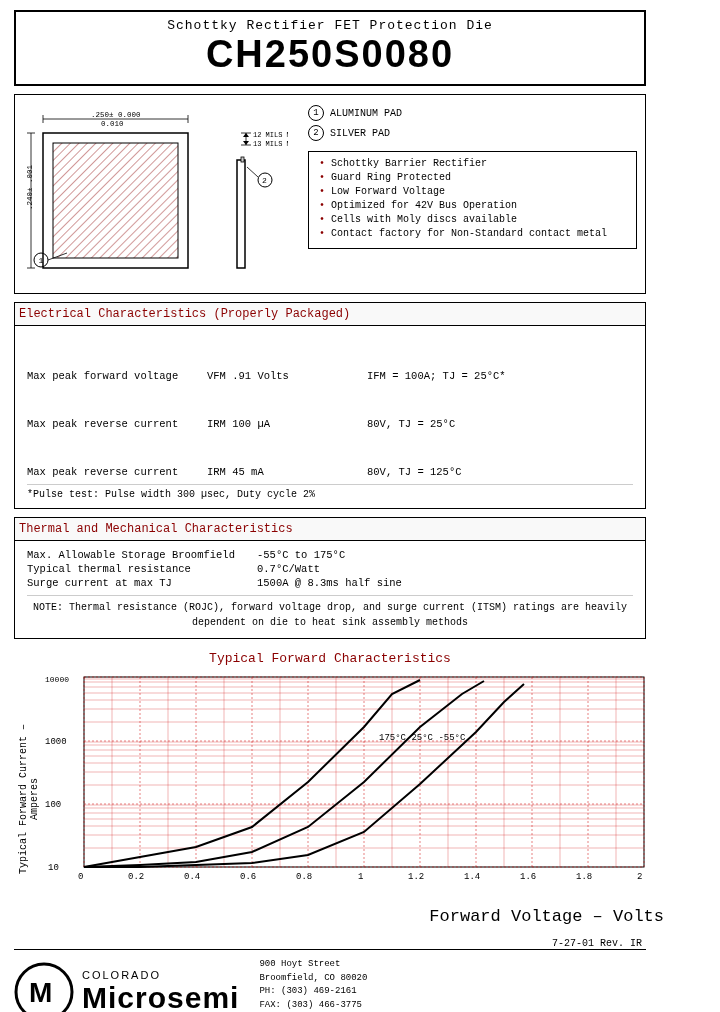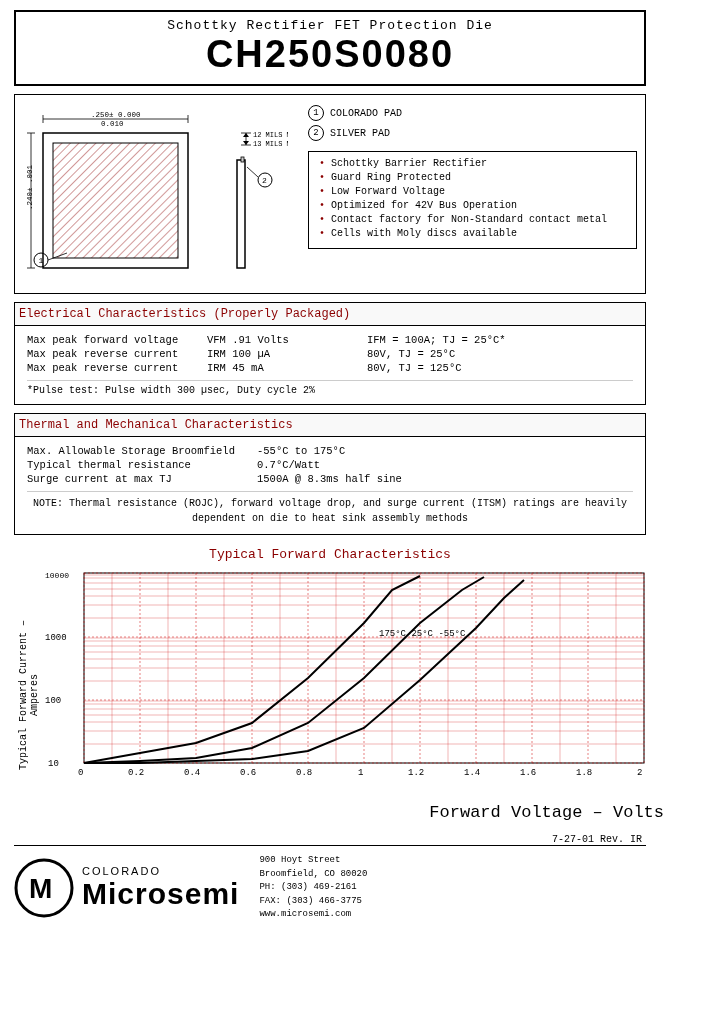--- a/index.html
+++ b/index.html
@@ -111,20 +111,21 @@
       background: #f9f9f9;
     }
     .elec-content {
       padding: 8px 12px;
     }
     .elec-row {
       display: flex;
       justify-content: space-between;
       margin-bottom: 2px;
       font-size: 10.5px;
+      margin-top: 36px;
     }
     .elec-row-left { flex: 0 0 180px; }
     .elec-row-mid { flex: 0 0 160px; }
     .elec-row-right { flex: 1; }
     .elec-note {
       margin-top: 6px;
       font-size: 10px;
       border-top: 1px solid #ccc;
       padding-top: 4px;
     }
@@ -282,35 +283,35 @@
         <circle cx="42" cy="75" r="7" fill="none" stroke="#000" stroke-width="1"></circle>
         <text x="39" y="78" font-size="8" font-family="Courier New" fill="#000">2</text>
         <line x1="35" y1="72" x2="24" y2="62" stroke="#000" stroke-width="0.8"></line>
       </svg>
     </div>
 
     <div class="die-right">
       <div class="pad-labels">
         <div class="pad-label-row">
           <div class="pad-circle">1</div>
-          <span>COLORADO PAD</span>
+          <span>ALUMINUM PAD</span>
         </div>
         <div class="pad-label-row">
           <div class="pad-circle">2</div>
           <span>SILVER PAD</span>
         </div>
       </div>
       <div class="features-list">
         <ul id="features-ul">
             <li>Schottky Barrier Rectifier</li>
             <li>Guard Ring Protected</li>
             <li>Low Forward Voltage</li>
             <li>Optimized for 42V Bus Operation</li>
+            <li>Cells with Moly discs available</li>
             <li>Contact factory for Non-Standard contact metal</li>
-            <li>Cells with Moly discs available</li>
           </ul>
       </div>
     </div>
   </div>
 
   <div class="elec-section">
     <div class="section-header">Electrical Characteristics (Properly Packaged)</div>
     <div class="elec-content">
       <div id="elec-rows">
           <div class="elec-row">

